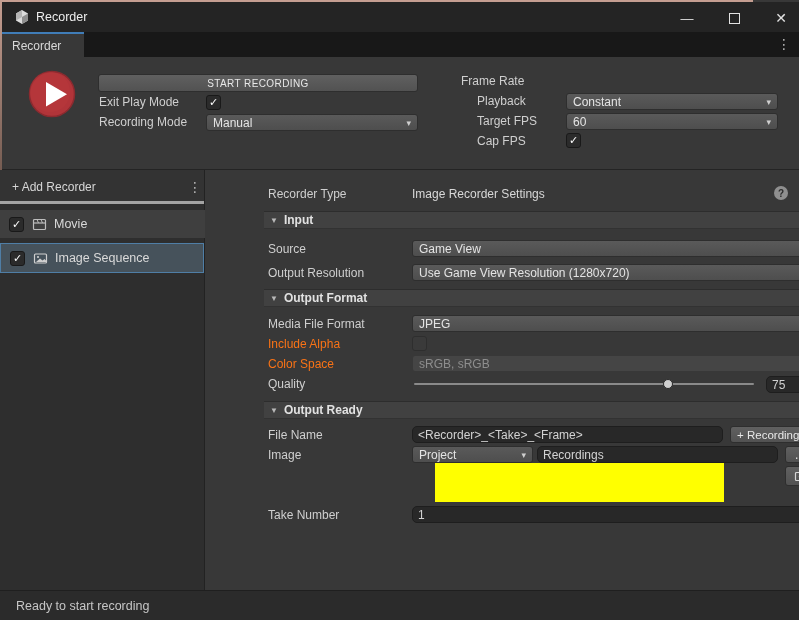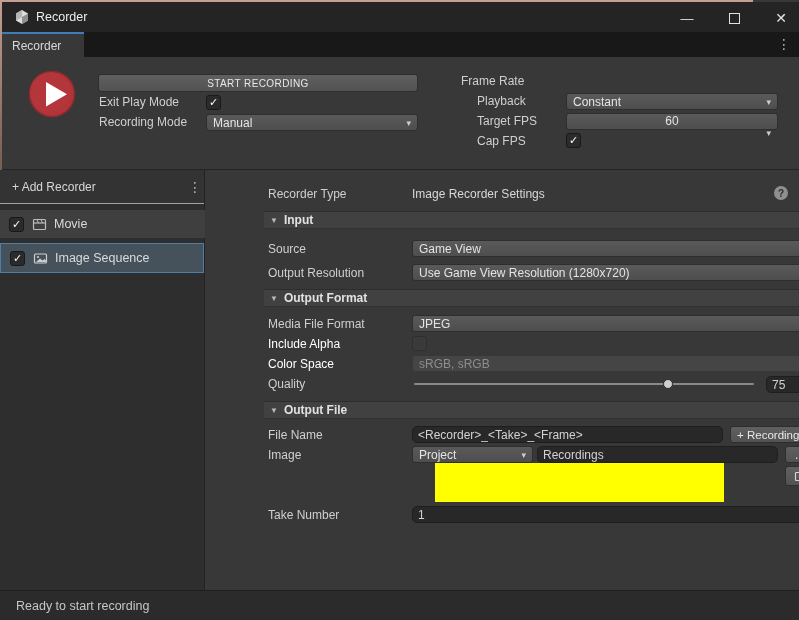--- a/index.html
+++ b/index.html
@@ -27,42 +27,42 @@
   #tabbar { left:2px; top:32px; right:0; height:25px; background:#181818; }
   #tab-recorder { position:absolute; left:0; top:0; width:82px; height:25px;
     background:#383838; border-top:2px solid #407db8; color:#d8d8d8;
     display:flex; align-items:center; padding-left:10px; }
   .kebab { color:#b4b4b4; font-size:14px; line-height:14px; }
   #tab-kebab { position:absolute; right:8px; top:5px; }
   
   #toppanel { left:2px; top:57px; right:0; height:113px; background:#383838;
     border-bottom:1px solid #242424; }
   .lbl { position:absolute; height:15px; line-height:15px; color:#cfcfcf; white-space:nowrap; }
-  .lbl.dim { color:#ffffff; }
+  .lbl.dim { color:#f97316; }
   .btn { position:absolute; background:linear-gradient(#606060,#525252);
     border:1px solid #2e2e2e; border-radius:3px; color:#e8e8e8;
     display:flex; align-items:center; justify-content:center; }
   .dd { position:absolute; height:17px; background:linear-gradient(#5a5a5a,#4e4e4e);
     border:1px solid #2e2e2e; border-radius:3px; color:#e4e4e4;
     display:flex; align-items:center; padding:0 6px; }
   .dd .dd-caret { margin-left:auto; font-size:9px; color:#cfcfcf; }
   .dd.disabled { background:#454545; color:#8e8e8e; border-color:#383838; }
   .dd.disabled .dd-caret { color:#7d7d7d; }
   .tf { position:absolute; height:17px; background:#282828; border:1px solid #1e1e1e;
     border-radius:5px; color:#d2d2d2; display:flex; align-items:center; padding:0 5px;
     white-space:nowrap; overflow:hidden; }
   .cb { position:absolute; width:15px; height:15px; background:#2b2b2b;
     border:1px solid #191919; border-radius:3px; color:#fff;
     display:flex; align-items:center; justify-content:center; font-size:11px; }
   .cb.disabled { background:#3a3a3a; border-color:#2e2e2e; }
   
   #sidebar { left:0; top:170px; width:205px; height:420px; background:#2e2e2e;
     border-right:1px solid #222; }
   #sidebar-header { position:absolute; left:0; top:0; width:100%; height:34px;
-    background:#333333; border-bottom:1px solid #a3a3a3; }
+    background:#333333; border-bottom:3px solid #a3a3a3; }
   .rec-row { position:absolute; left:0; width:205px; height:28px; background:#3f3f3f;
     display:flex; align-items:center; }
   .rec-row.selected { width:204px; height:30px; background:#46525b;
     border:1px solid #4f7ea6; }
   .rec-row .cb { position:static; margin-left:9px; }
   .rec-icon { margin-left:8px; display:flex; }
   .rec-lbl { margin-left:7px; color:#dadada; font-size:12.5px; }
   
   #settings { left:206px; top:170px; width:593px; height:420px; background:#383838;margin-left:40px; }
   .section-header { position:absolute; left:18px; width:560px; height:18px;
@@ -141,21 +141,21 @@
 
     <span class="lbl" style="left:459px; top:17px;">Frame Rate</span>
 
     <span class="lbl" style="left:475px; top:37px;">Playback</span>
     <div class="dd" style="left:564px; top:36px; width:212px;">
       <span>Constant</span>
       <span class="dd-caret">▾</span>
     </div>
 
     <span class="lbl" style="left:475px; top:57px;">Target FPS</span>
-    <div class="dd" style="left:564px; top:56px; width:212px;flex-direction:column;">
+    <div class="dd" style="left:564px; top:56px; width:212px;">
       <span>60</span>
       <span class="dd-caret">▾</span>
     </div>
 
     <span class="lbl" style="left:475px; top:77px;">Cap FPS</span>
     <span class="cb" style="left:564px; top:76px;">
         <span>✓</span>
       </span>
   </div>
 
@@ -241,21 +241,21 @@
     </div>
     <span class="lbl" style="left:22px; top:207px;">Quality</span>
     <div id="quality-track" style="left:168px; top:209px;">
       <span class="line"></span>
       <span id="quality-knob"></span>
     </div>
     <div class="tf" style="left:520px; top:206px; width:49px;">75</div>
 
     <div class="section-header" style="top:231px;">
       <span class="tri">▼</span>
-      <span class="sec-title">Output File</span>
+      <span class="sec-title">Output Ready</span>
     </div>
     <span class="lbl" style="left:22px; top:258px;">File Name</span>
     <div class="tf" style="left:166px; top:256px; width:311px;">&lt;Recorder&gt;_&lt;Take&gt;_&lt;Frame&gt;</div>
     <div class="btn" style="left:484px; top:256px; width:85px; height:17px; font-size:11.5px;">
       <span>+ Recording</span>
       <span style="font-size:9px; margin-left:4px;">▾</span>
     </div>
     <span class="lbl" style="left:22px; top:278px;">Image</span>
     <div class="dd" style="left:166px; top:276px; width:121px;">
       <span>Project</span>

